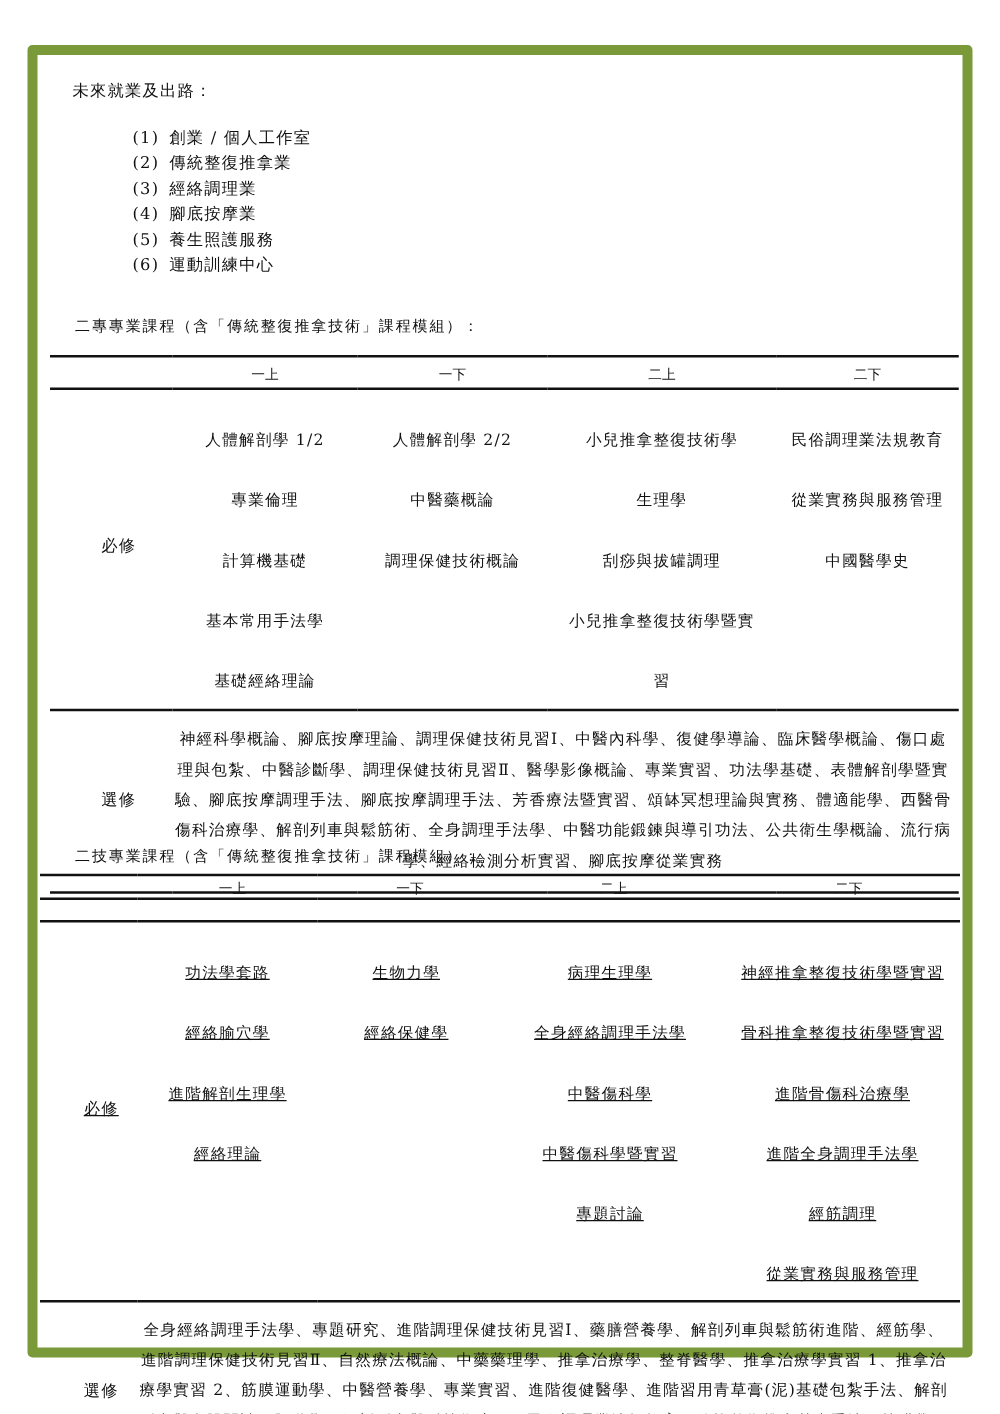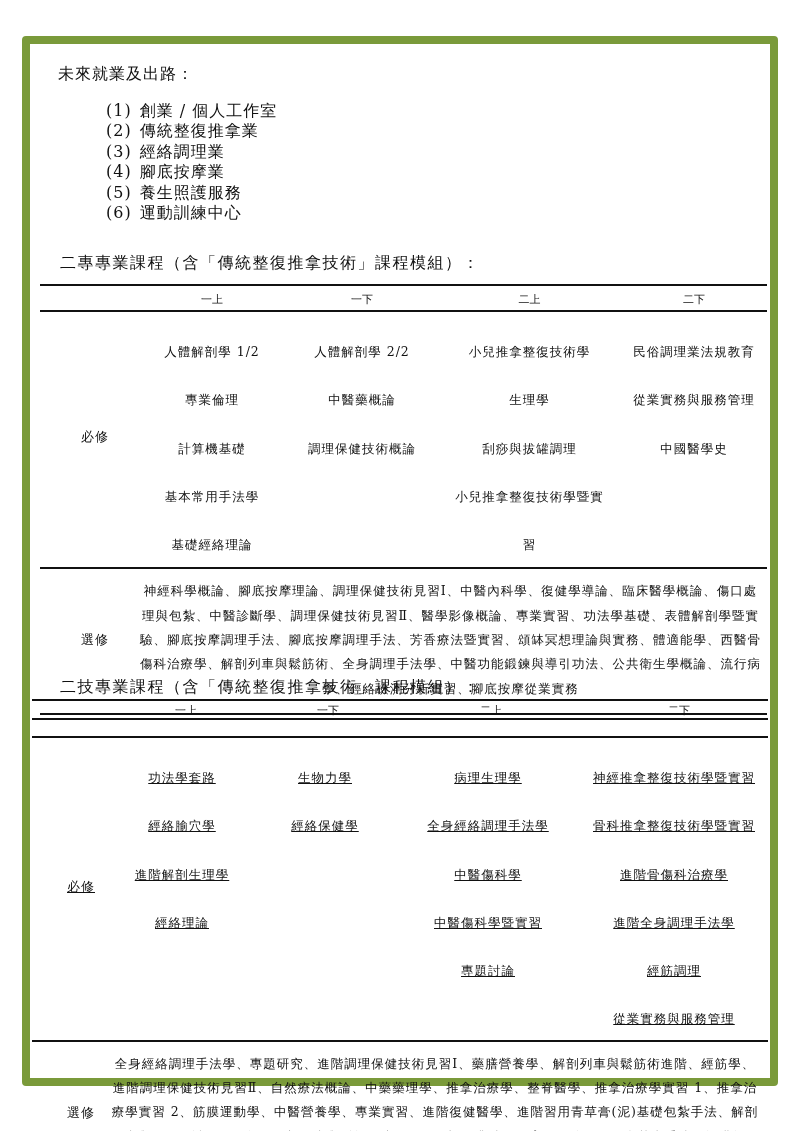--- a/index.html
+++ b/index.html
@@ -1,26 +1,26 @@
 <!DOCTYPE html>
 <html><head>
 <meta charset="utf-8">
 <style>
   html, body { margin: 0; padding: 0; background: #ffffff; }
   body { width: 800px; height: 1131px; position: relative; overflow: hidden;
          font-family: "DejaVu Serif", "Liberation Serif", serif; color: #111; }
   .frame { position: absolute; left: 22px; top: 36px; width: 756px; height: 1050px;
            box-sizing: border-box; border: 8px solid #7a9a3a; border-radius: 4px; }
-  .careers { position: absolute; left: 58px; top: 64px; font-size: 16px; line-height: 20.5px; }
+  .careers { position: absolute; left: 58px; top: 64px; font-size: 13px; line-height: 20.5px; }
   .careers .title { letter-spacing: 1px; }
   .careers ol { list-style: none; margin: 16px; padding: 0 0 0 32px; }
   .careers li { letter-spacing: 1px; }
   .careers li .num { margin-right: 8px; }
 
-  .section-title { position: absolute; font-size: 16px; letter-spacing: 1.5px; }
+  .section-title { position: absolute; font-size: 12px; letter-spacing: 1.5px; }
   .t1-title { left: 60px; top: 253px; }
   .t2-title { left: 60px; top: 677px; }
 
   table.curr { position: absolute; border-collapse: collapse; font-size: 12.5px; }
   table.curr td, table.curr th { padding: 0; vertical-align: top; text-align: center; font-weight: normal; }
   .hdr th { font-size: 11px; }
   .cell-list div { line-height: 24.3px; letter-spacing: 1px; white-space: nowrap; margin-top: 24px; }
   .elective-text { line-height: 24.3px; letter-spacing: 1px; }
   .rowlabel { vertical-align: middle !important; font-size: 13px; letter-spacing: 1px; }
 

